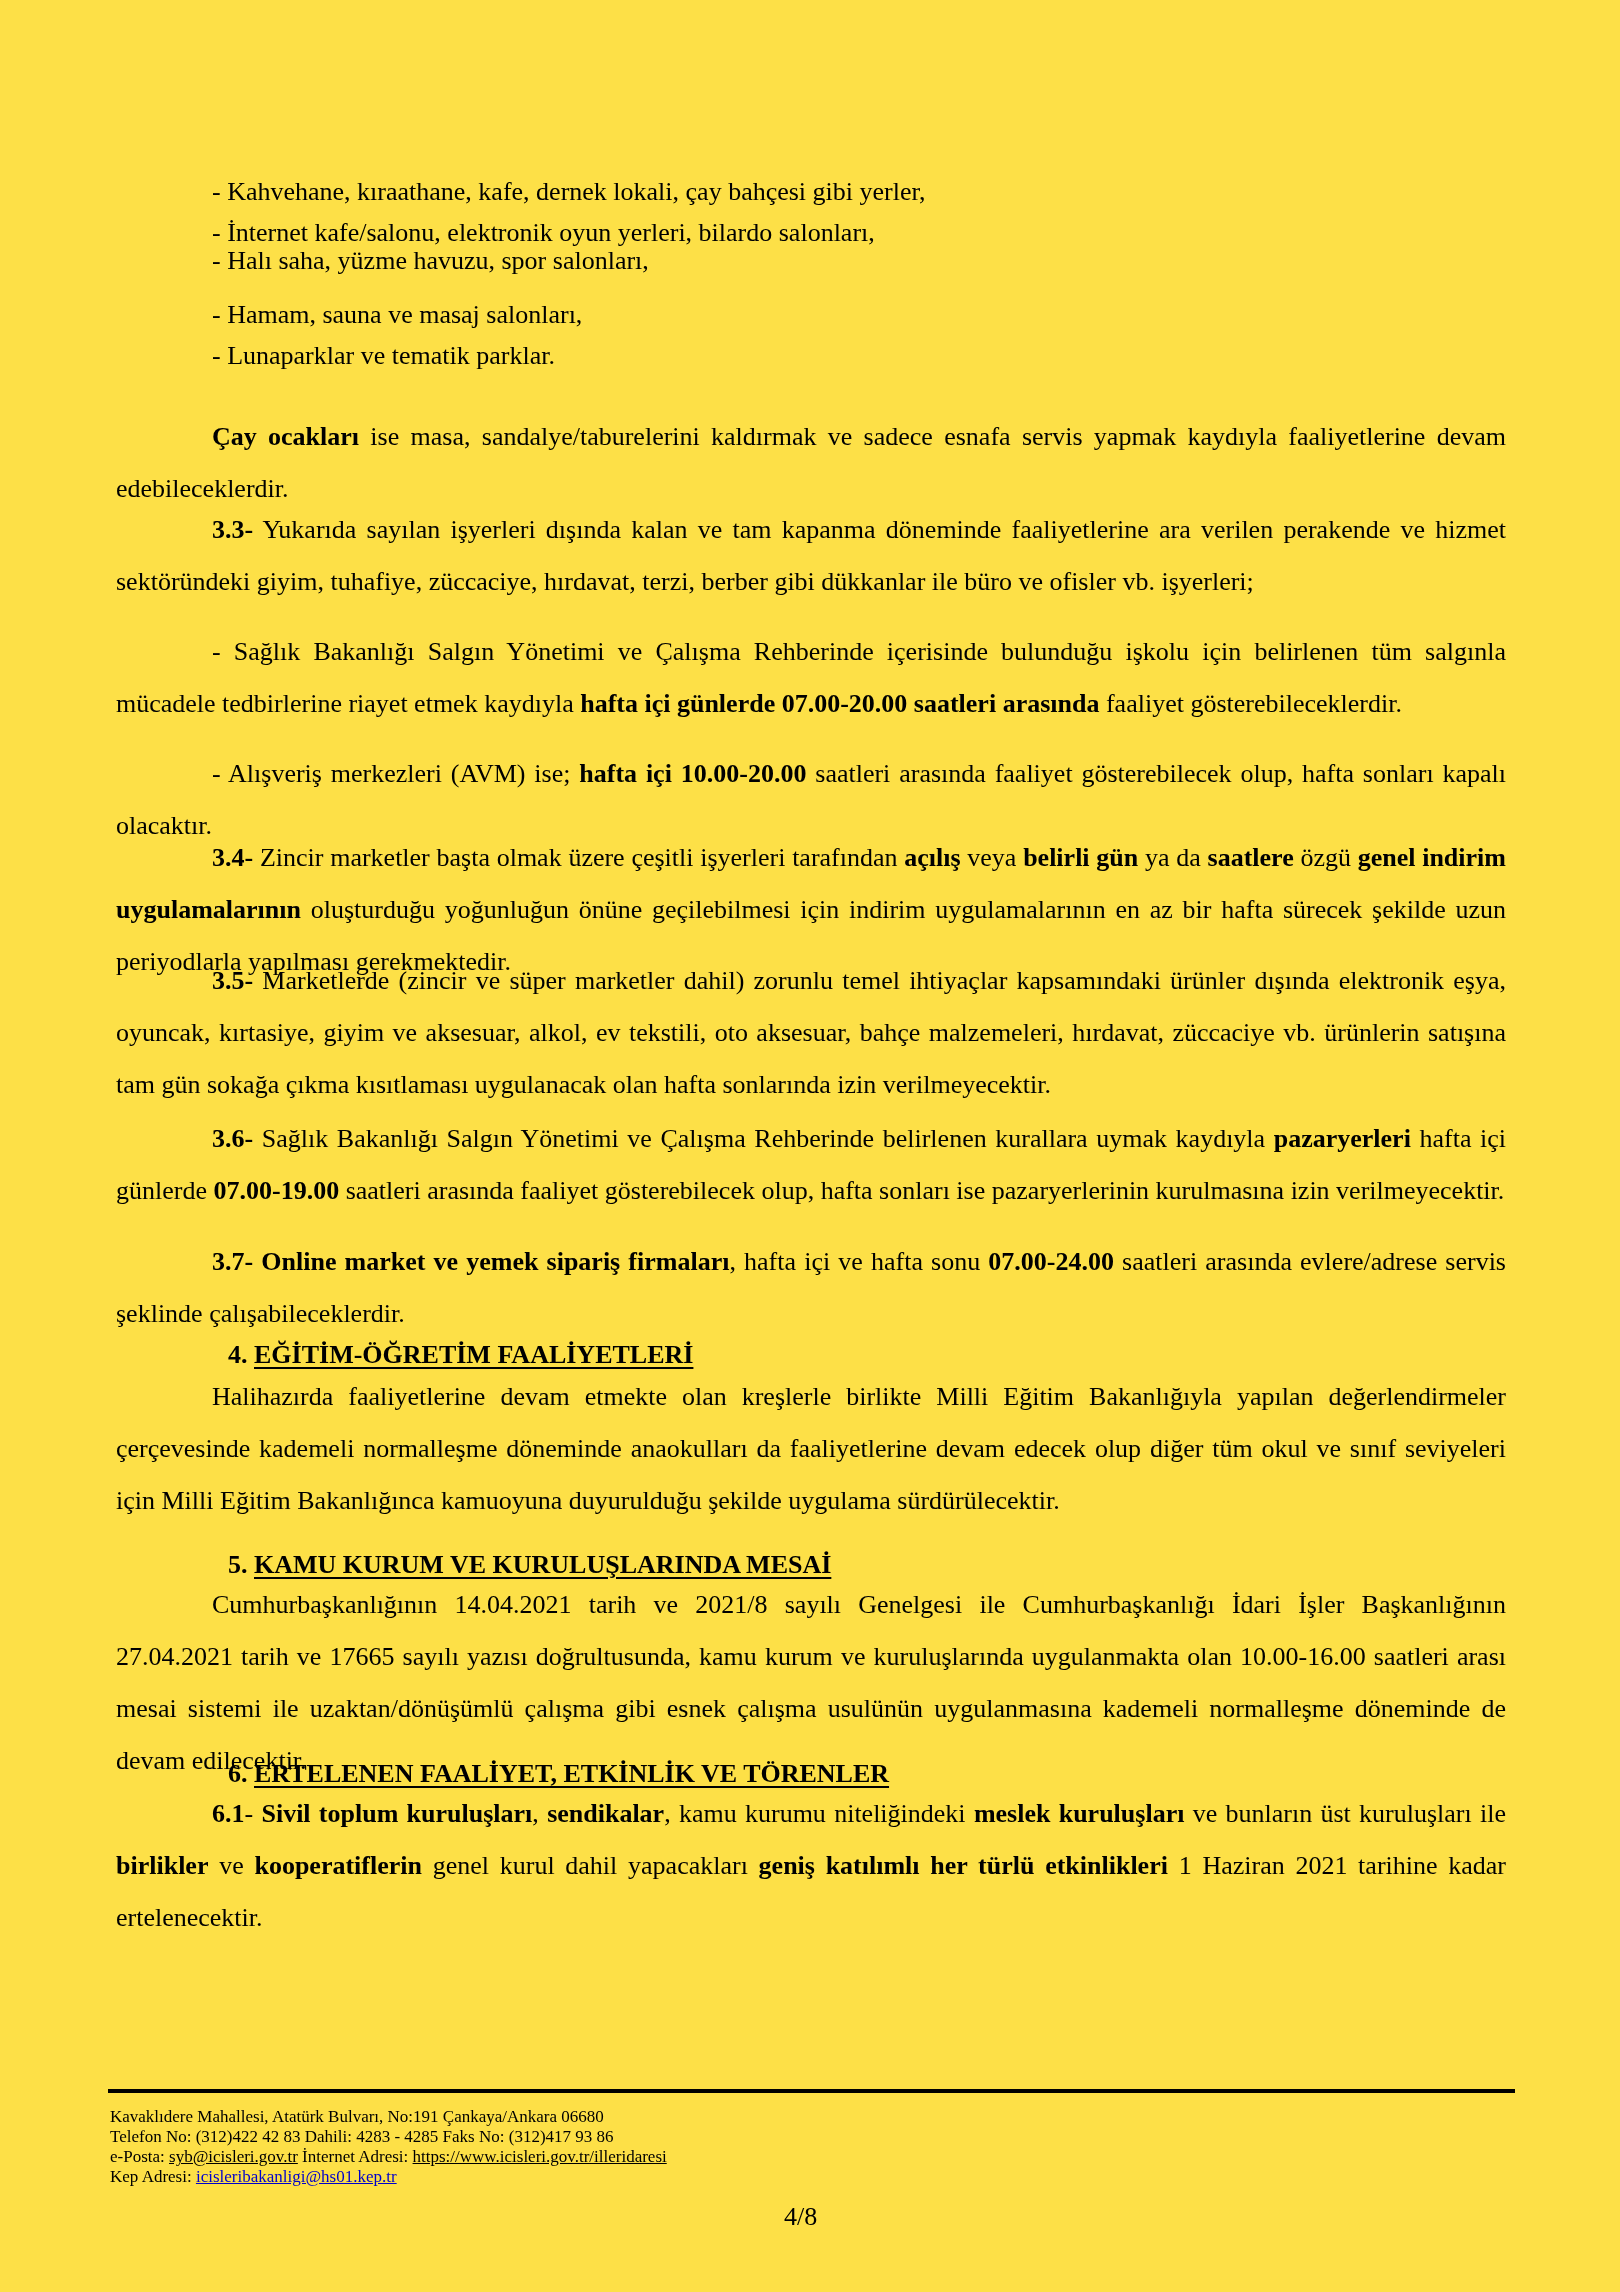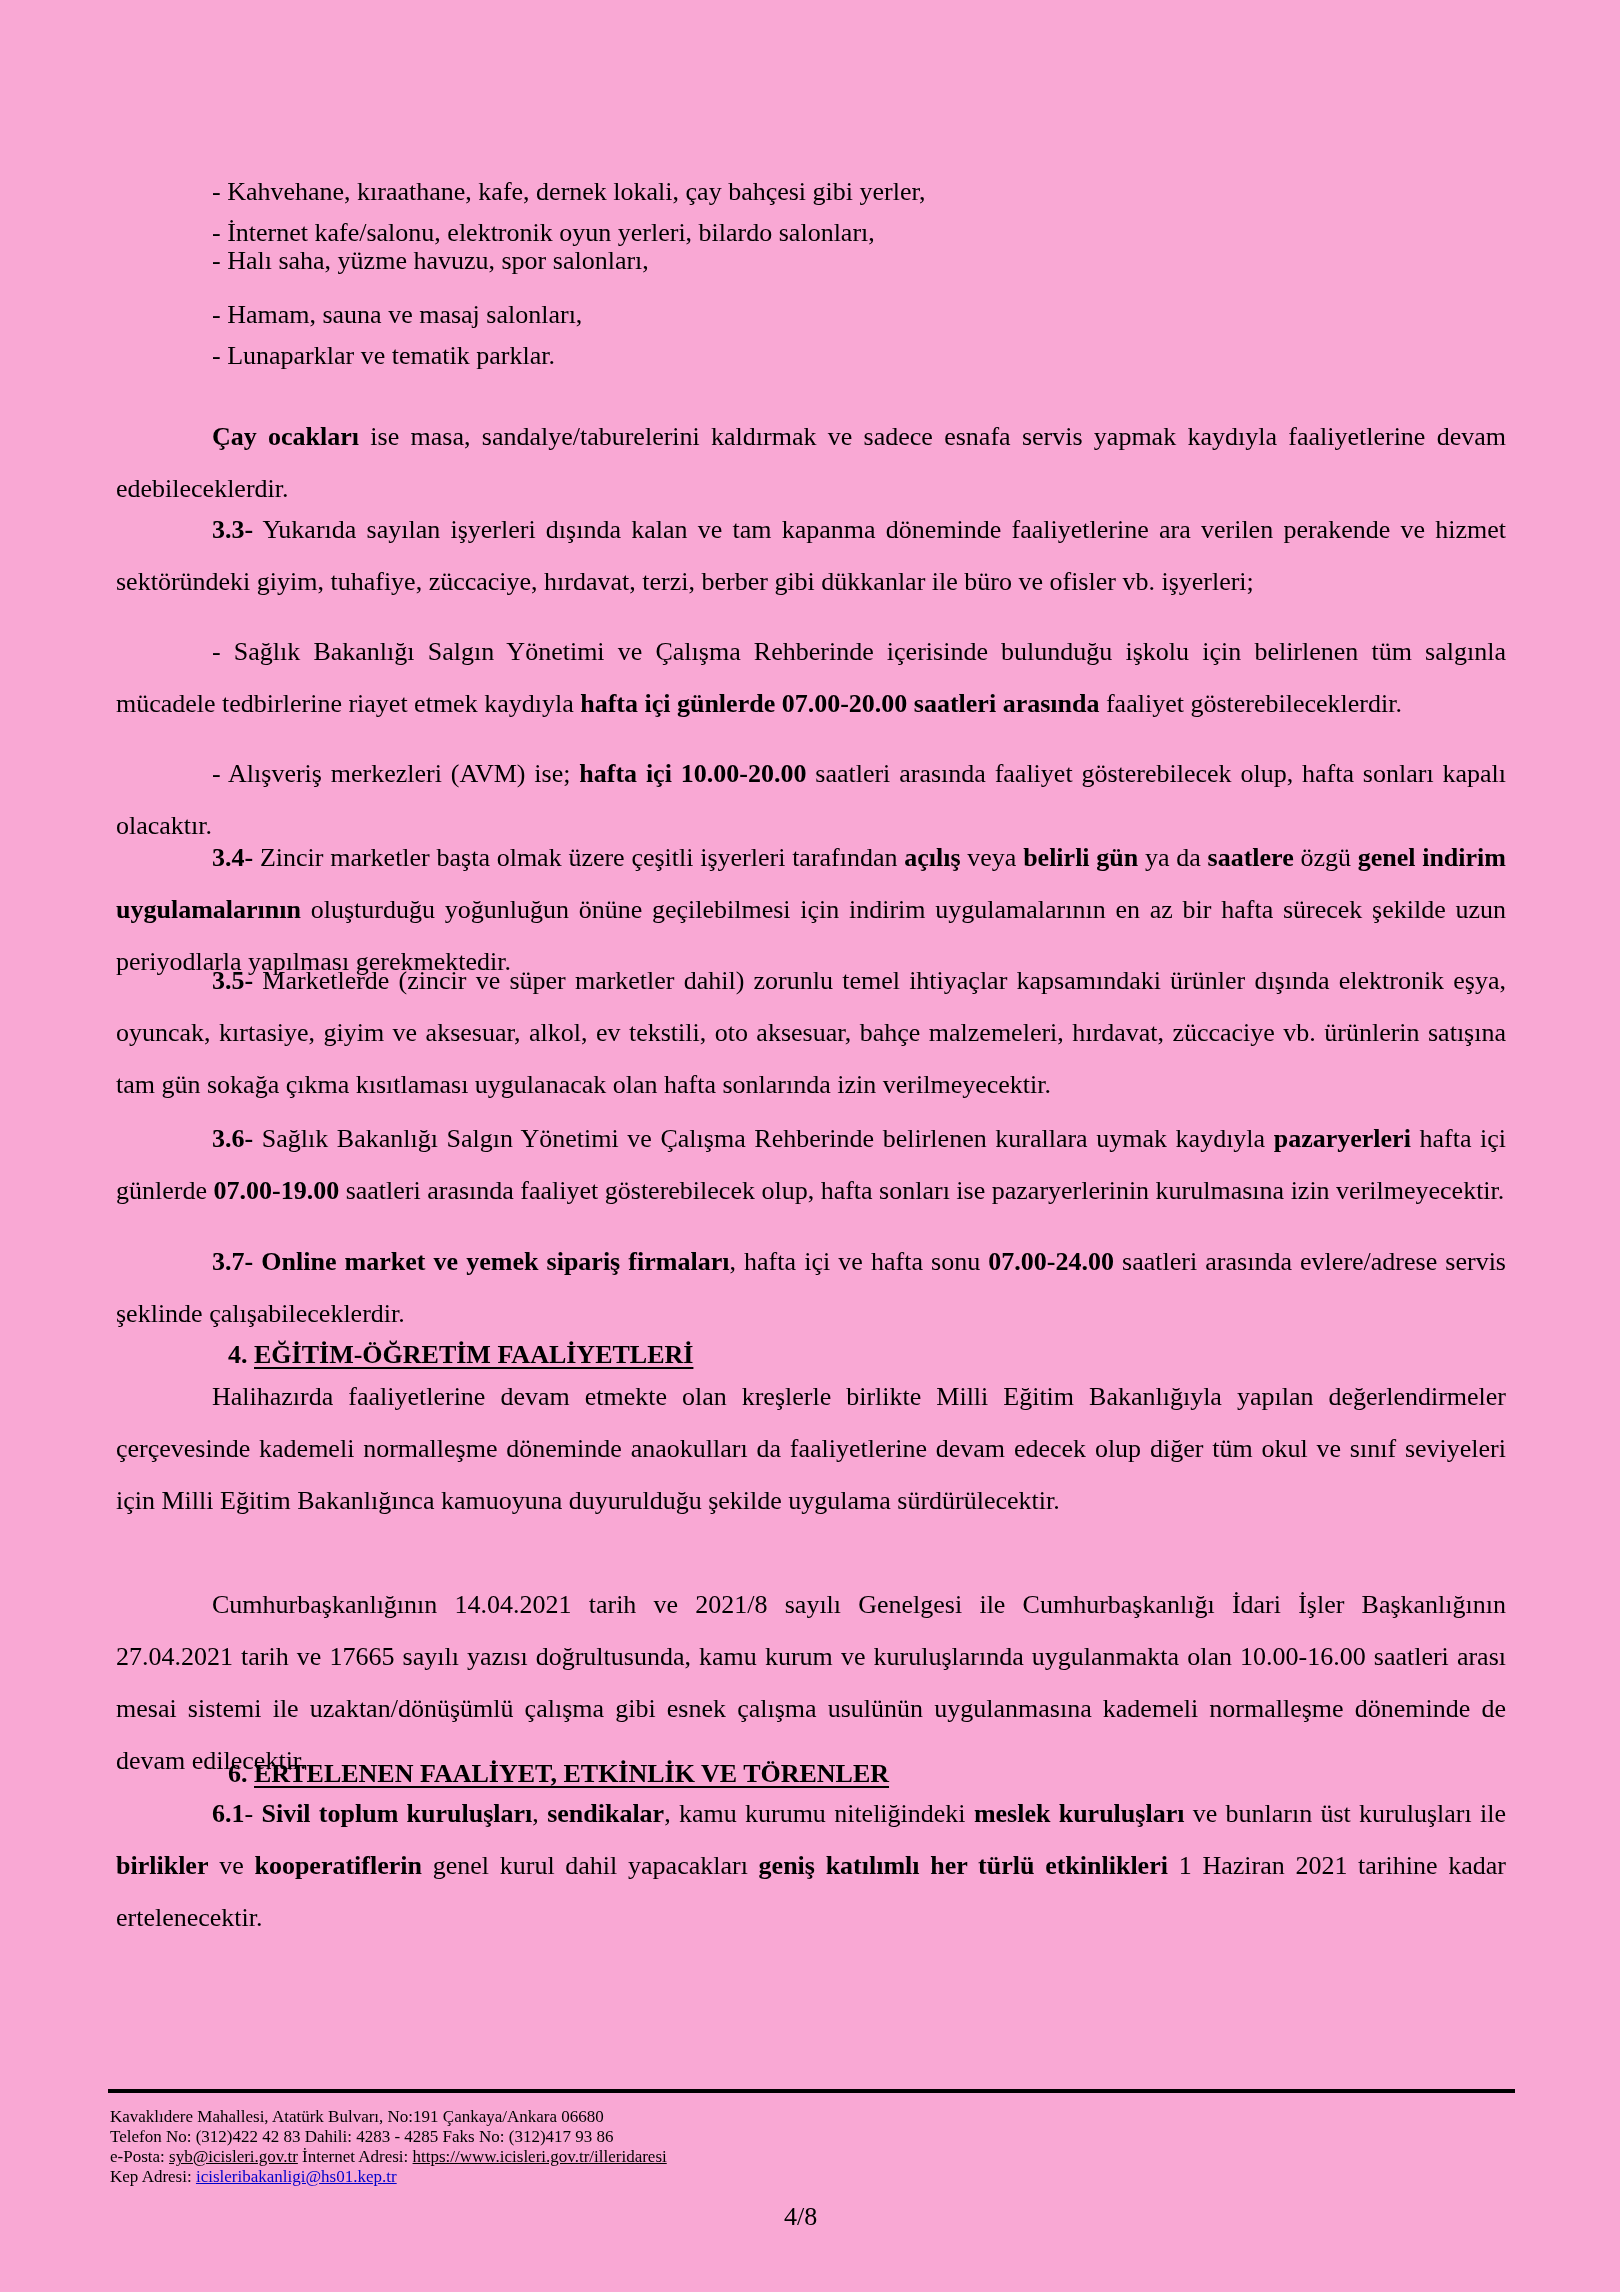--- a/index.html
+++ b/index.html
@@ -1,17 +1,17 @@
 <!DOCTYPE html>
 <html><head>
 <meta charset="utf-8">
 <style>
   html, body { margin: 0; padding: 0; background: #ffffff; }
   body { width: 1620px; height: 2293px; position: relative; overflow: hidden; }
-  .page { position: absolute; left: 0; top: 0; width: 1620px; height: 2293px; background: #f9a8d4; color: #000;
+  .page { position: absolute; left: 0; top: 0; width: 1620px; height: 2293px; background: #fde047; color: #000;
           font-family: "Liberation Serif", "DejaVu Serif", serif; }
   .para { position: absolute; left: 116px; width: 1390px; font-size: 26px; line-height: 52px;
           text-align: justify; text-indent: 96px; margin: 0; }
   .bullet-item { position: absolute; left: 212px; font-size: 26px; line-height: 38px; white-space: nowrap; margin: 0; }
   .heading { position: absolute; left: 212px; font-size: 26px; line-height: 38px; font-weight: bold; white-space: nowrap; margin: 16px; }
   .heading .title { text-decoration: underline; text-decoration-thickness: 2px; text-underline-offset: 3.9px; }
   b { font-weight: bold; }
   .footer-rule { position: absolute; left: 108px; top: 2089px; width: 1407px; height: 3.9px; background: #000; }
   .footer { position: absolute; left: 110px; top: 2107px; font-size: 17px; line-height: 20px; }
   .footer div { white-space: nowrap; }
@@ -38,20 +38,24 @@
   <p class="para" style="top:955px"><b>3.5-</b><span> Marketlerde (zincir ve süper marketler dahil) zorunlu temel ihtiyaçlar kapsamındaki ürünler dışında elektronik eşya, oyuncak, kırtasiye, giyim ve aksesuar, alkol, ev tekstili, oto aksesuar, bahçe malzemeleri, hırdavat, züccaciye vb. ürünlerin satışına tam gün sokağa çıkma kısıtlaması uygulanacak olan hafta sonlarında izin verilmeyecektir.</span></p>
   <p class="para" style="top:1113px"><b>3.6-</b><span> Sağlık Bakanlığı Salgın Yönetimi ve Çalışma Rehberinde belirlenen kurallara uymak kaydıyla </span><b>pazaryerleri</b><span> hafta içi günlerde </span><b>07.00-19.00</b><span> saatleri arasında faaliyet gösterebilecek olup, hafta sonları ise pazaryerlerinin kurulmasına izin verilmeyecektir.</span></p>
   <p class="para" style="top:1236px"><b>3.7- Online market ve yemek sipariş firmaları</b><span>, hafta içi ve hafta sonu </span><b>07.00-24.00</b><span> saatleri arasında evlere/adrese servis şeklinde çalışabileceklerdir.</span></p>
 
   <p class="heading" style="top:1320px">
     <span>4.</span>
     <span class="title">EĞİTİM-ÖĞRETİM FAALİYETLERİ</span>
   </p>
   <p class="para" style="top:1371px"><span>Halihazırda faaliyetlerine devam etmekte olan kreşlerle birlikte Milli Eğitim Bakanlığıyla yapılan değerlendirmeler çerçevesinde kademeli normalleşme döneminde anaokulları da faaliyetlerine devam edecek olup diğer tüm okul ve sınıf seviyeleri için Milli Eğitim Bakanlığınca kamuoyuna duyurulduğu şekilde uygulama sürdürülecektir.</span></p>
 
+  <p class="heading" style="top:1530px">
+    <span>5.</span>
+    <span class="title">KAMU KURUM VE KURULUŞLARINDA MESAİ</span>
+  </p>
   <p class="para" style="top:1579px"><span>Cumhurbaşkanlığının 14.04.2021 tarih ve 2021/8 sayılı Genelgesi ile Cumhurbaşkanlığı İdari İşler Başkanlığının 27.04.2021 tarih ve 17665 sayılı yazısı doğrultusunda, kamu kurum ve kuruluşlarında uygulanmakta olan 10.00-16.00 saatleri arası mesai sistemi ile uzaktan/dönüşümlü çalışma gibi esnek çalışma usulünün uygulanmasına kademeli normalleşme döneminde de devam edilecektir.</span></p>
 
   <p class="heading" style="top:1739px">
     <span>6.</span>
     <span class="title">ERTELENEN FAALİYET, ETKİNLİK VE TÖRENLER</span>
   </p>
   <p class="para" style="top:1788px"><b>6.1</b><span>- </span><b>Sivil toplum kuruluşları</b><span>, </span><b>sendikalar</b><span>, kamu kurumu niteliğindeki </span><b>meslek kuruluşları</b><span> ve bunların üst kuruluşları ile </span><b>birlikler</b><span> ve </span><b>kooperatiflerin</b><span> genel kurul dahil yapacakları </span><b>geniş katılımlı her türlü etkinlikleri</b><span> 1 Haziran 2021 tarihine kadar ertelenecektir.</span></p>
 
   <div class="footer-rule"></div>
   <div class="footer">

